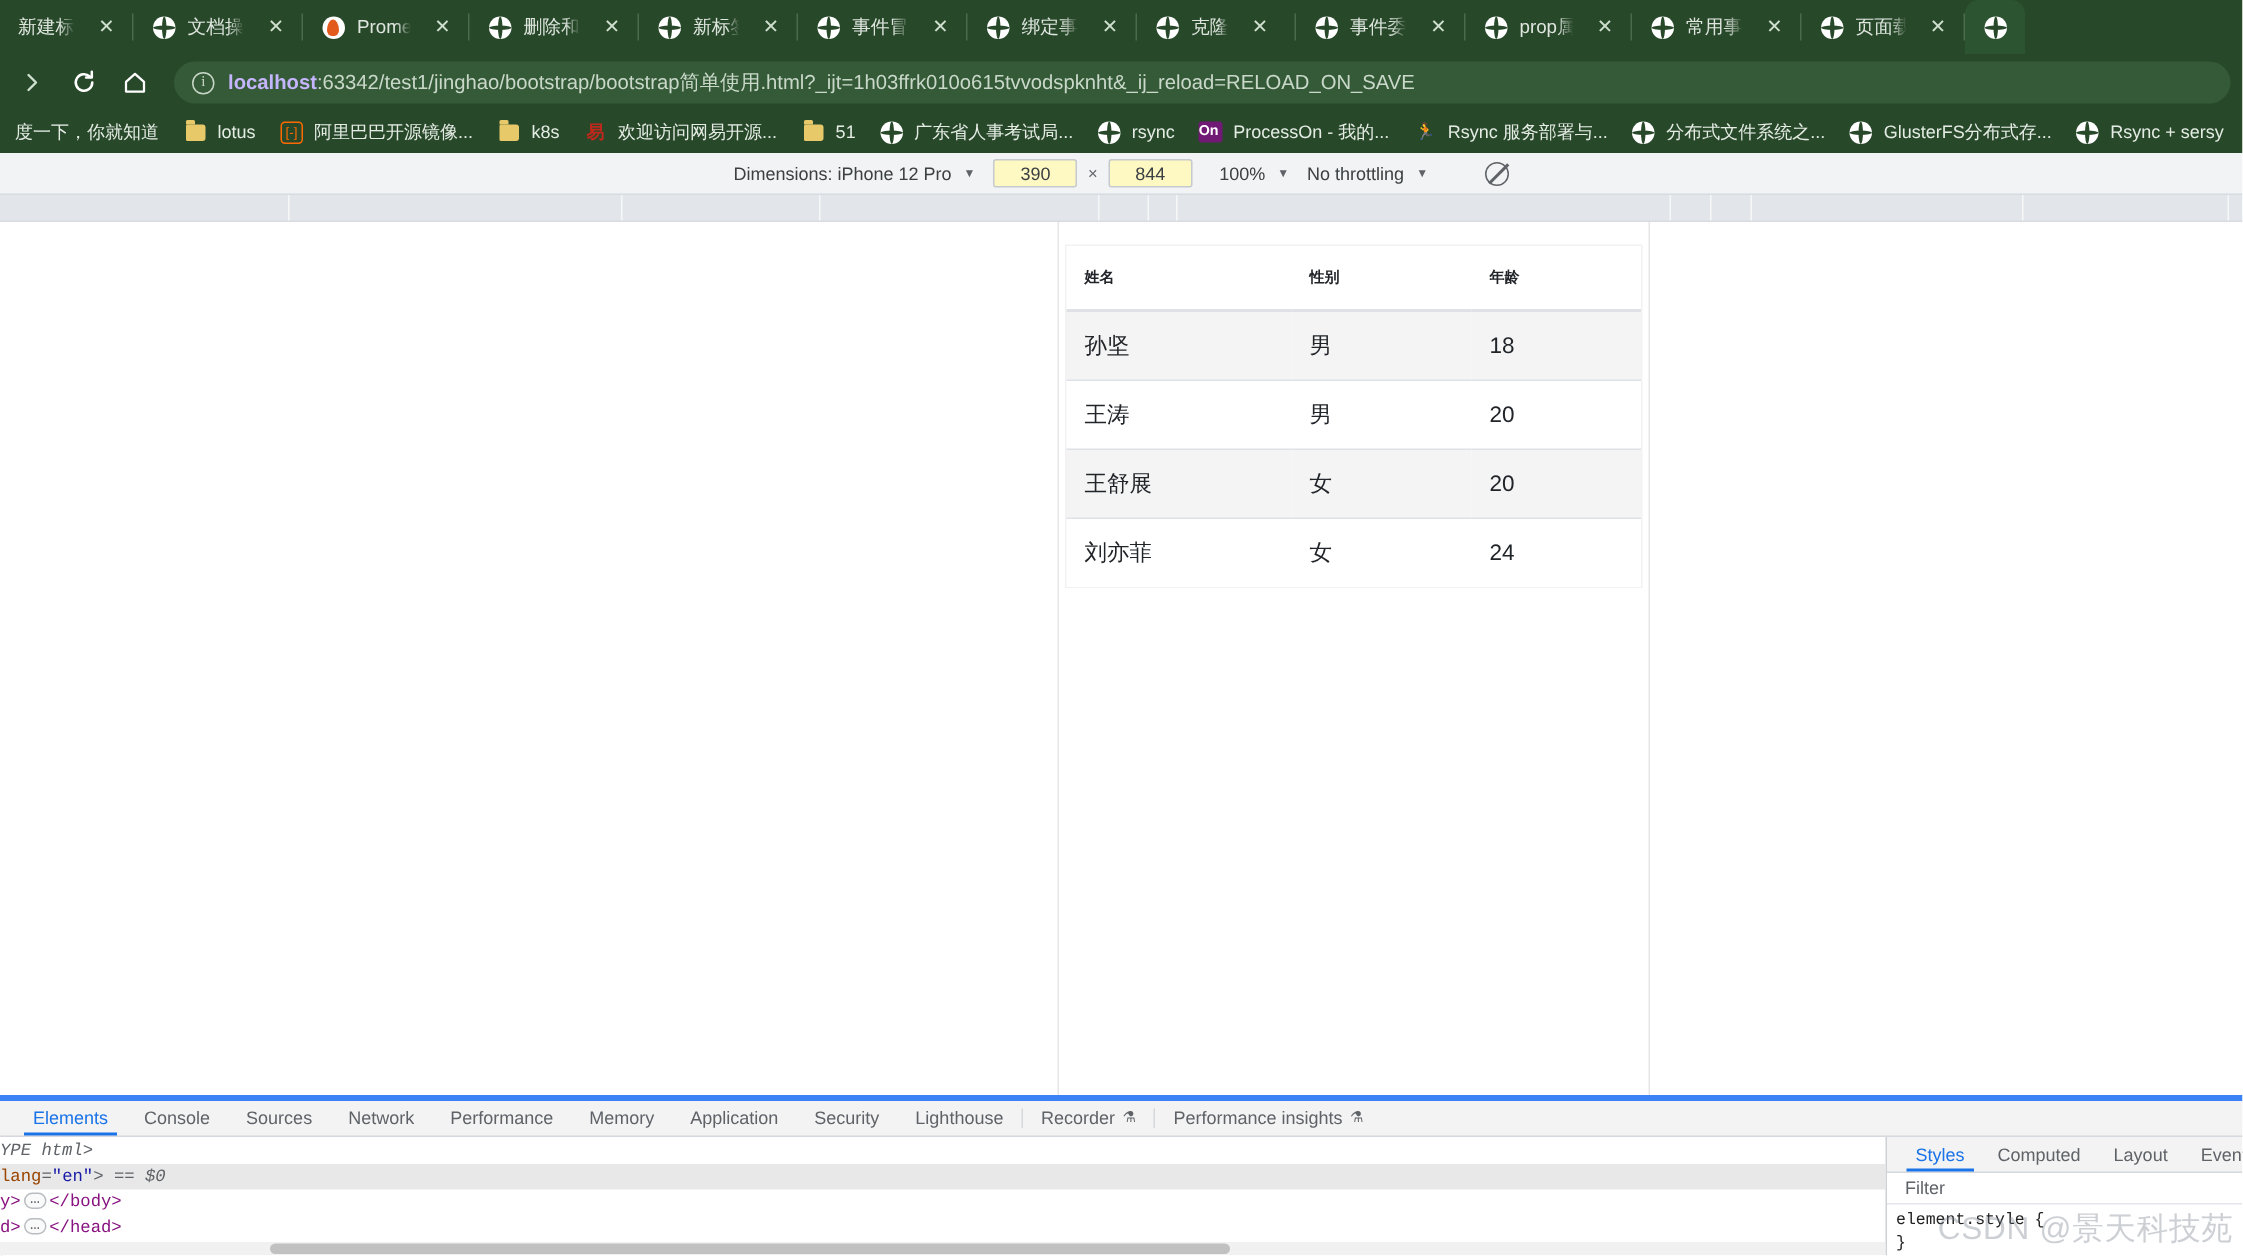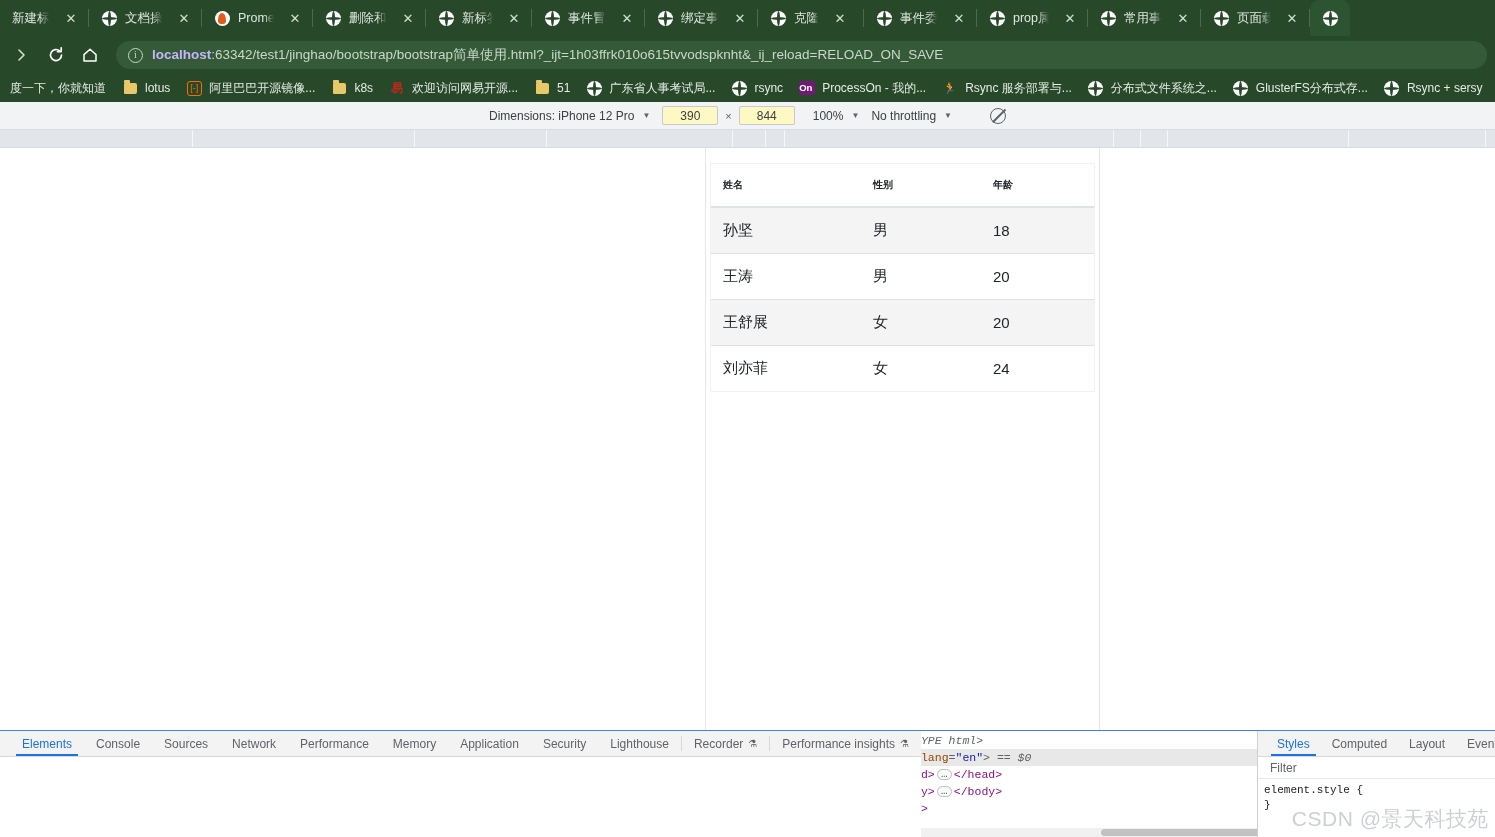--- a/index.html
+++ b/index.html
@@ -174,22 +174,22 @@
     padding: 13px 12px; border-top: 1px solid #dee2e6; font-size: 15px; color: #212529;
   }
   table.bs tbody tr:nth-child(odd) { background: #f4f4f5; }
   table.bs tbody tr:nth-child(even) { background: #ffffff; }
   .col-name { width: 150px; }
   .col-gender { width: 120px; }
 
   
   .devtools {
     position: absolute; left: 0; bottom: 0; width: 1495px; height: 107px;
-    background: #ffffff; border-top: 1px solid #3b82f6; display: flex;
-    flex-direction: row;
+    background: #ffffff; border-top: 4px solid #3b82f6; display: flex;
+    flex-direction: column;
   }
   .dt-tabs {
     height: 26px; background: #f3f3f3; border-bottom: 1px solid #d5d8dc;
     display: flex; align-items: stretch; padding-left: 10px; position: relative;
   }
   .dt-tab {
     display: flex; align-items: center; padding: 0 12px; font-size: 12px;
     color: #5f6368; white-space: nowrap; position: relative;
   }
   .dt-tab.sel { color: #1a73e8; }
@@ -586,22 +586,22 @@
           <span class="exp">⚗</span>
         </div>
       </div>
     <div class="dt-body">
       <div class="dom-pane" id="dompane">
         <div class="scroll-track">
           <div class="scroll-thumb"></div>
         </div>
       <div class="dom-line"><span class="punc">YPE html&gt;</span></div>
           <div class="dom-line sel"><span class="attr">lang</span><span class="punc">=</span><span class="val">"en"</span><span class="punc">&gt;</span> <span class="sel0">== $0</span></div>
+          <div class="dom-line"><span class="tag">y&gt;</span><span class="ellip">…</span><span class="tag">&lt;/body&gt;</span></div>
           <div class="dom-line"><span class="tag">d&gt;</span><span class="ellip">…</span><span class="tag">&lt;/head&gt;</span></div>
-          <div class="dom-line"><span class="tag">y&gt;</span><span class="ellip">…</span><span class="tag">&lt;/body&gt;</span></div>
           <div class="dom-line"><span class="tag">&gt;</span></div>
         </div>
       <div class="styles-pane">
         <div class="styles-tabs" id="sttabs">
             <div class="st-tab sel">Styles</div>
             <div class="st-tab">Computed</div>
             <div class="st-tab">Layout</div>
             <div class="st-tab">Event Li</div>
           </div>
         <div class="filter-row">

